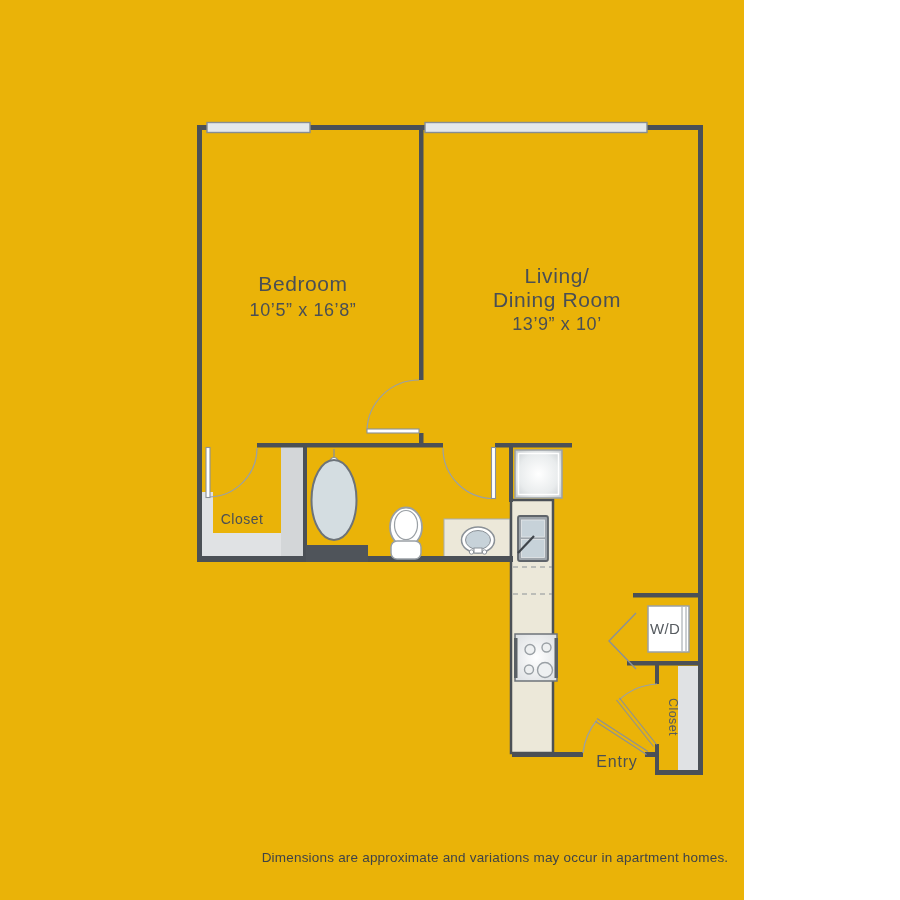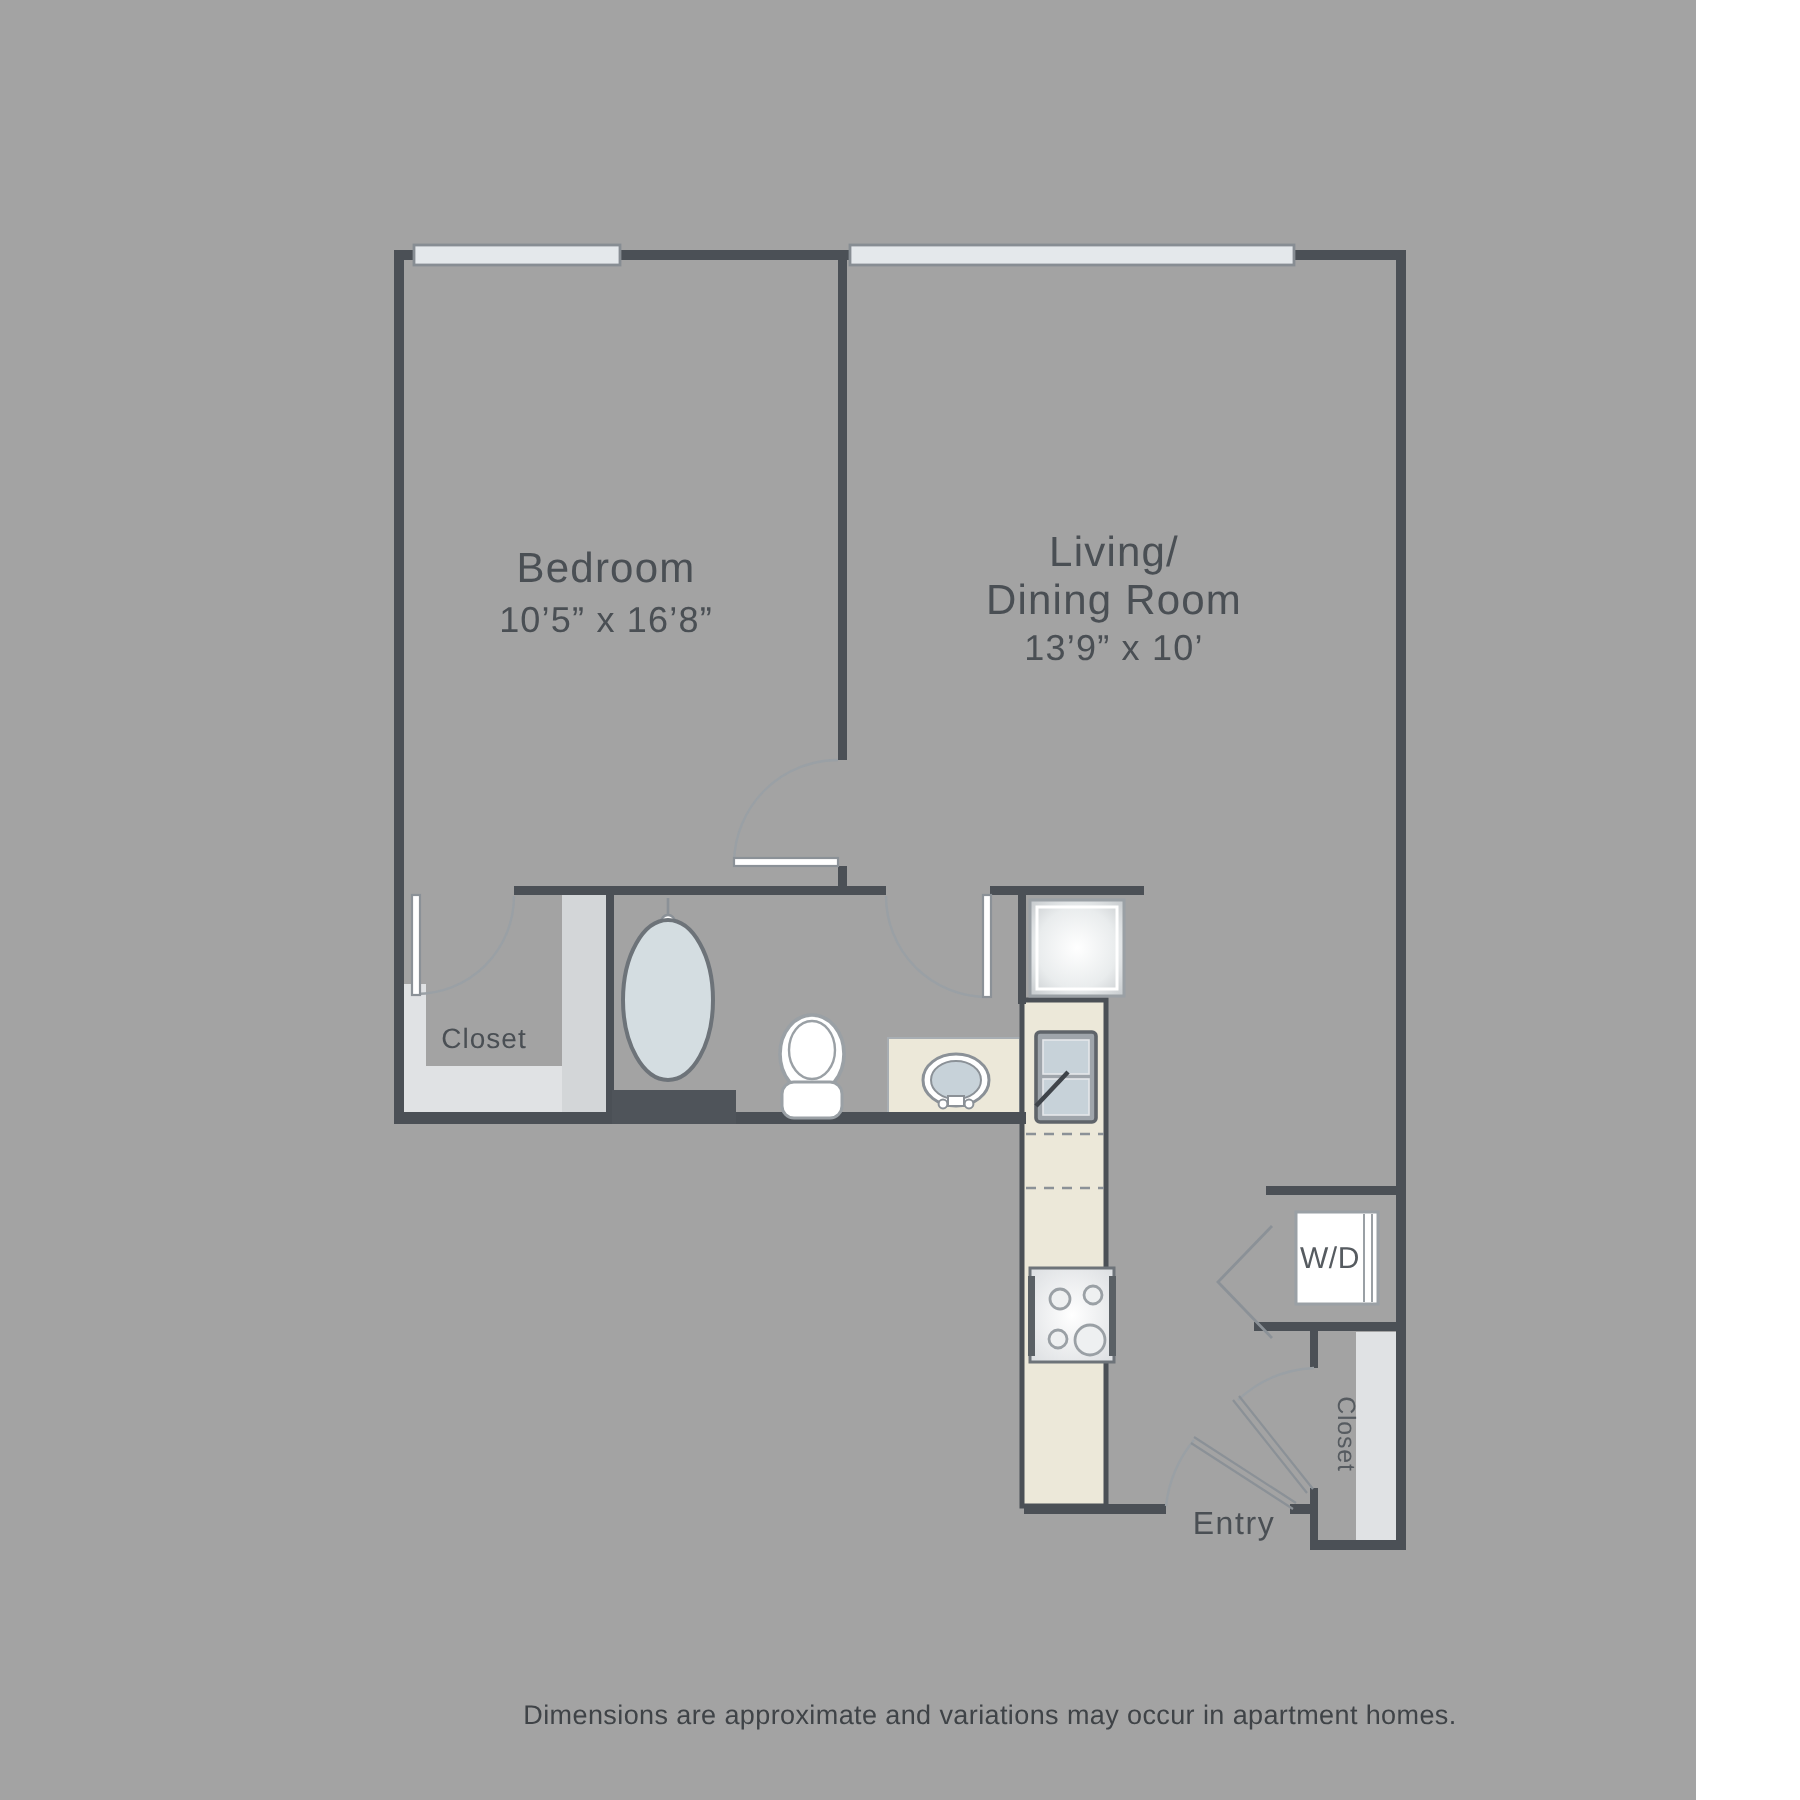--- a/index.html
+++ b/index.html
@@ -6,23 +6,23 @@
     margin: 0;
     padding: 0;
     background: #ffffff;
     width: 900px;
     height: 900px;
     overflow: hidden;
     font-family: "Liberation Sans", sans-serif;
   }
   .page {
     position: relative;
-    width: 848px;
+    width: 744px;
     height: 900px;
-    background: #a3a3a3;
+    background: #eab308;
   }
   svg { display: block; }
   .room-name {
     font-size: 21px;
     fill: #4a4f54;
     letter-spacing: 0.6px;
   }
   .room-dims {
     font-size: 18px;
     fill: #4a4f54;

